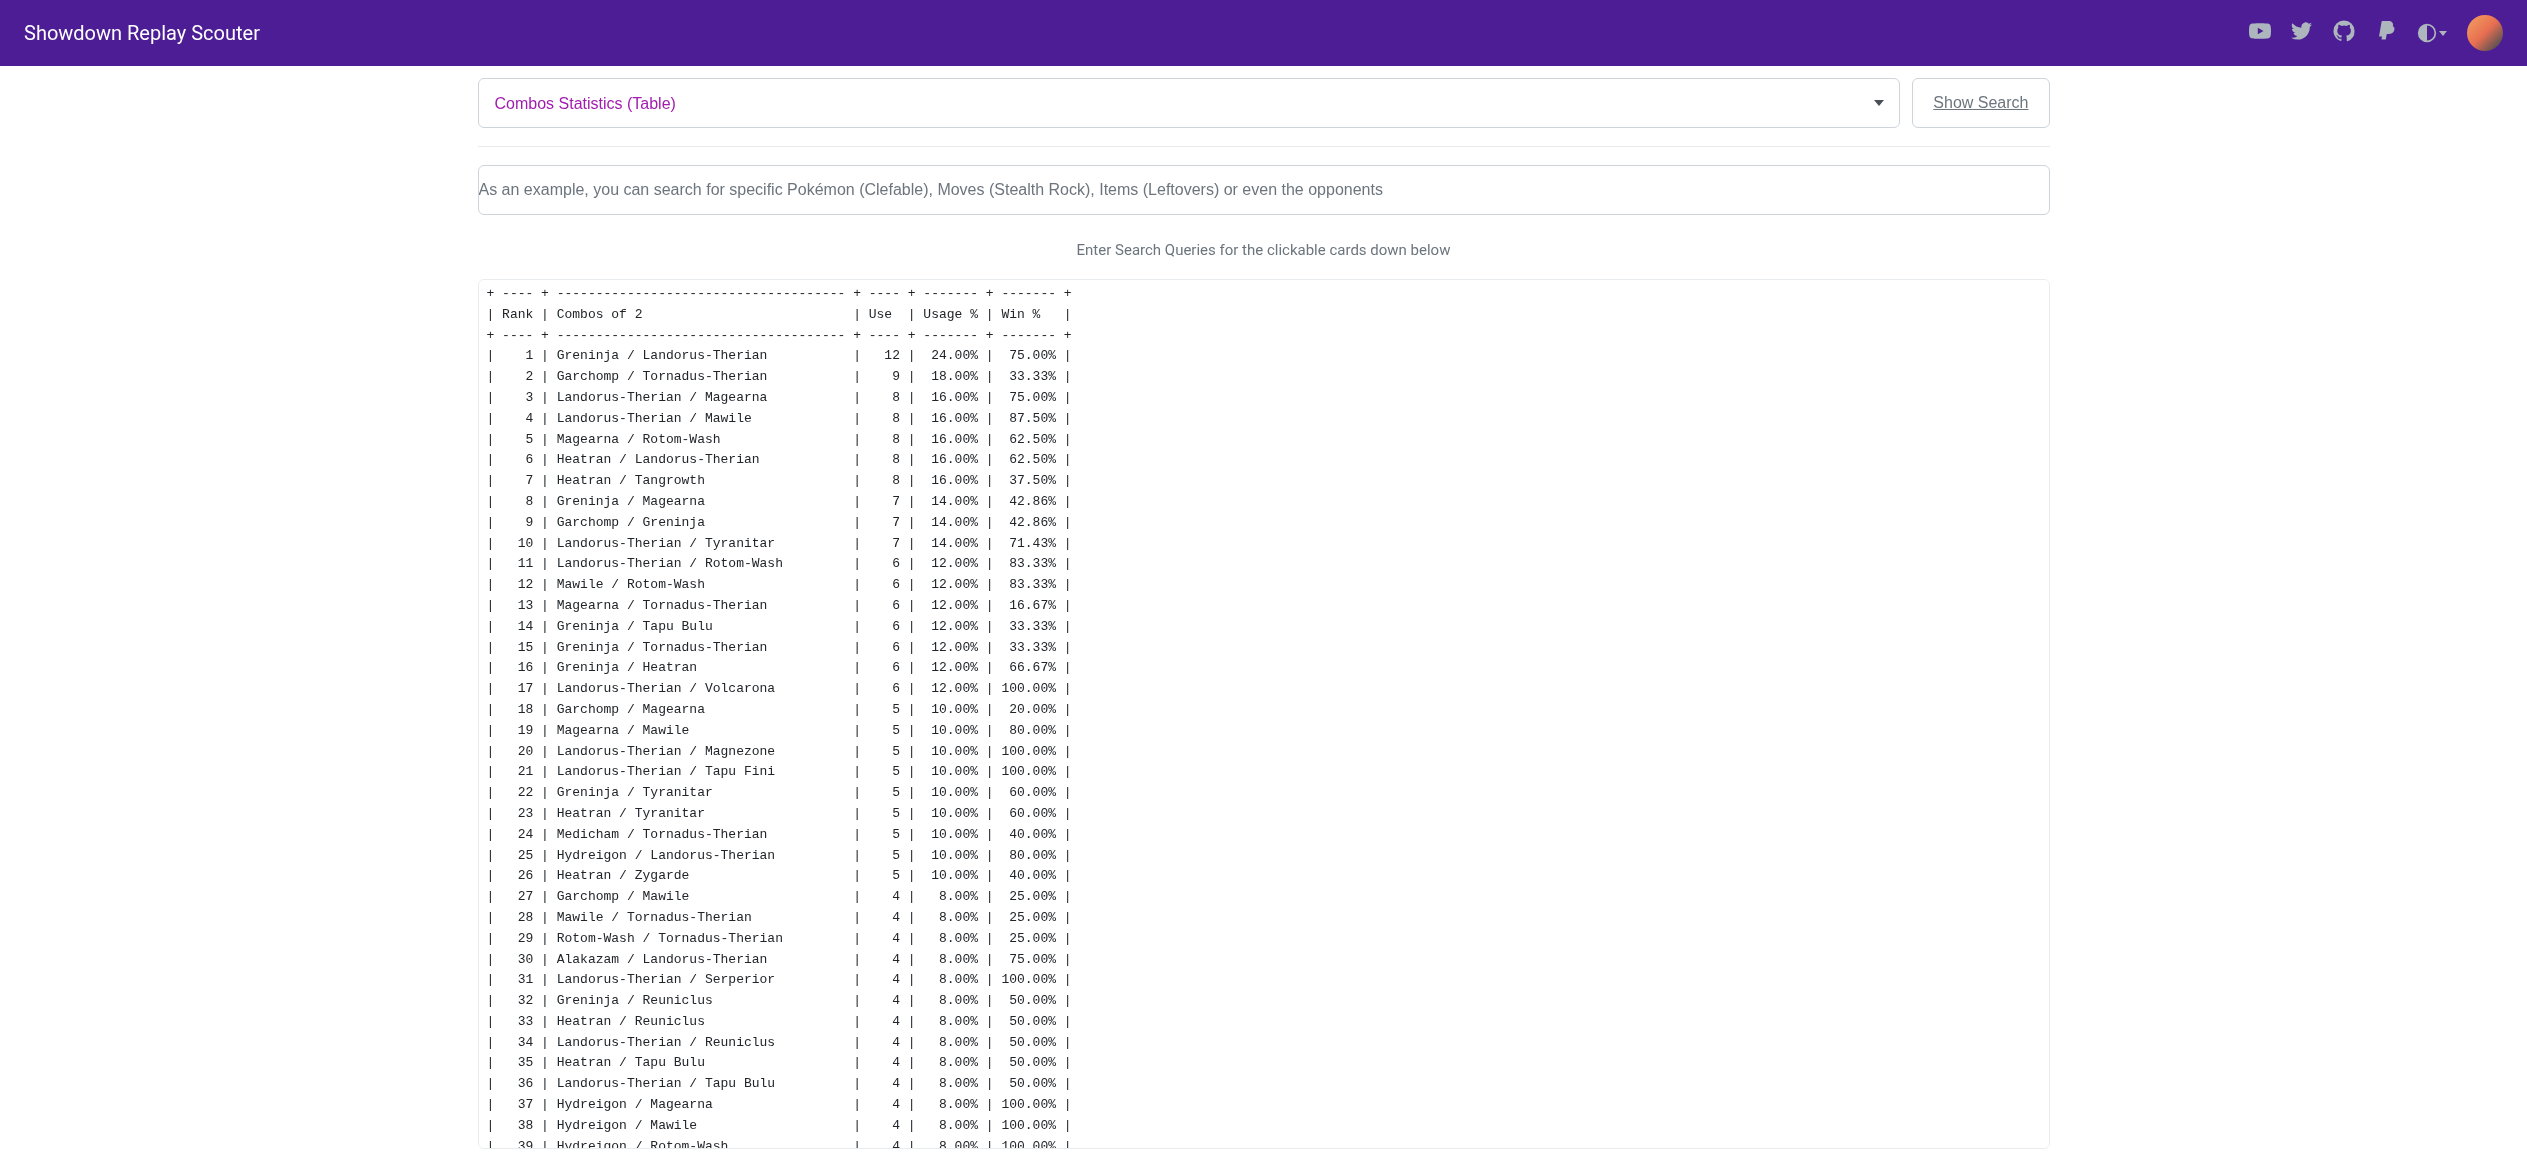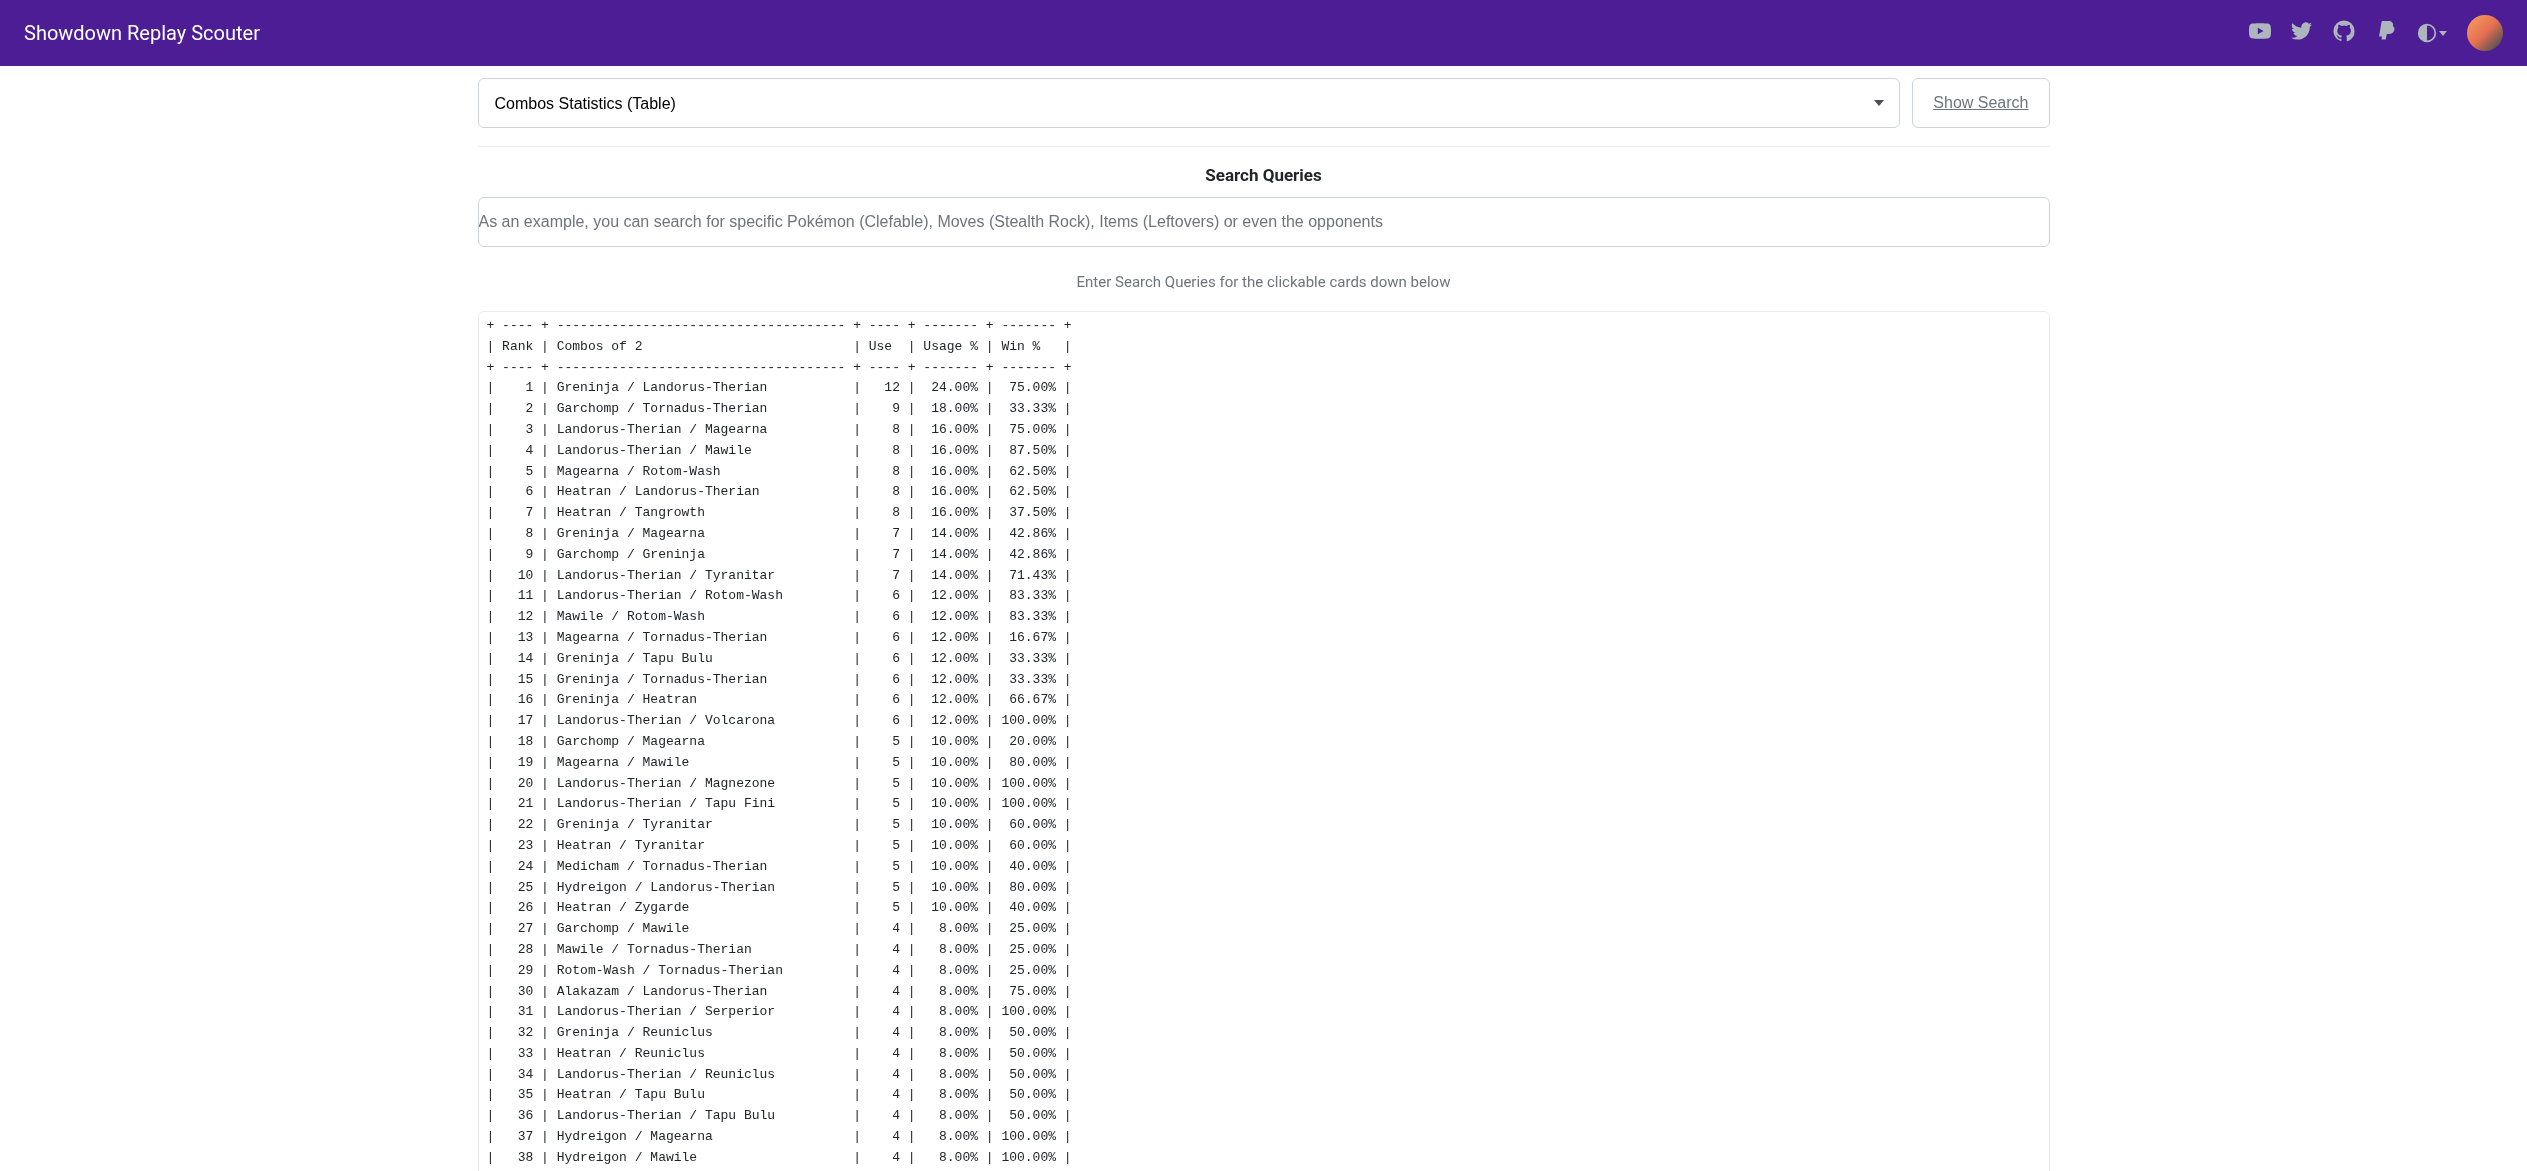--- a/index.html
+++ b/index.html
@@ -22,21 +22,21 @@
 .theme-toggle svg { width: 20px; height: 20px; }
 .caret { width: 0; height: 0; border-left: 4px solid transparent; border-right: 4px solid transparent; border-top: 5px solid #adb5bd; }
 
 .container { max-width: 1620px; margin: 0 auto; padding: 12px 24px; }
 
 .top-row { display: flex; gap: 12px; margin-bottom: 18px; }
 .select-wrap { flex: 1; position: relative; }
 .select-wrap select {
   width: 100%; height: 50px; padding: 4px 16px;
   border: 1px solid #ced4da; border-radius: 6px;
-  background: #fff; font-size: 16px; color: #000000;
+  background: #fff; font-size: 16px; color: #a21caf;
   appearance: none; cursor: pointer;
 }
 .select-wrap::after {
   content: ""; position: absolute; right: 16px; top: 22px;
   width: 0; height: 0; border-left: 5px solid transparent;
   border-right: 5px solid transparent; border-top: 6px solid #495057;
   pointer-events: none;
 }
 .btn-outline {
   height: 50px; padding: 0 20px;
@@ -108,21 +108,20 @@
     <div class="select-wrap">
       <select>
         <option>Combos Statistics (Table)</option>
       </select>
     </div>
     <button class="btn-outline">Show Search</button>
   </div>
 
   <hr class="hr">
 
-  <div class="section-title">Search Queries</div>
 
   <input type="text" class="search-input" placeholder="As an example, you can search for specific Pokémon (Clefable), Moves (Stealth Rock), Items (Leftovers) or even the opponents" style="">
 
   <div class="help-text">Enter Search Queries for the clickable cards down below</div>
 
   <div class="table-box">
     <pre id="ascii-table">+ ---- + ------------------------------------- + ---- + ------- + ------- +
 | Rank | Combos of 2                           | Use  | Usage % | Win %   |
 + ---- + ------------------------------------- + ---- + ------- + ------- +
 |    1 | Greninja / Landorus-Therian           |   12 |  24.00% |  75.00% |

